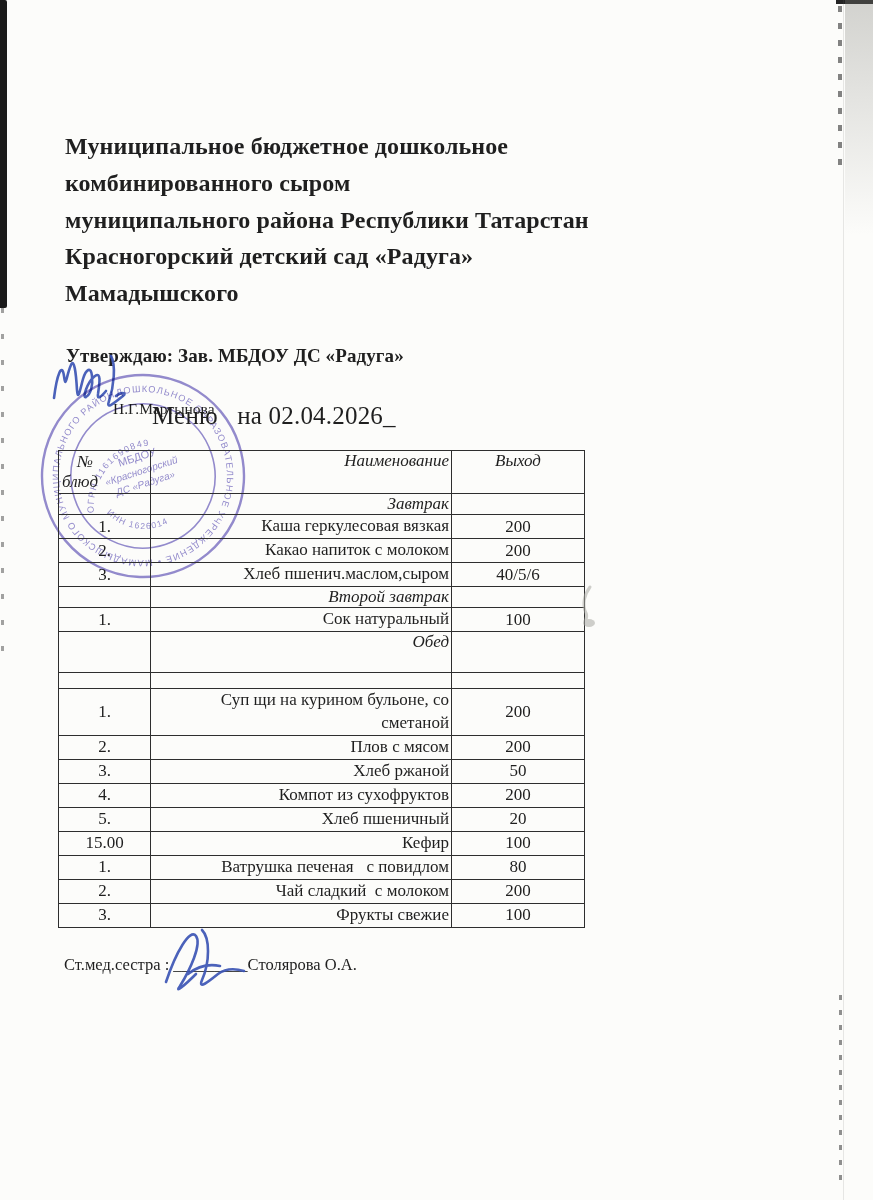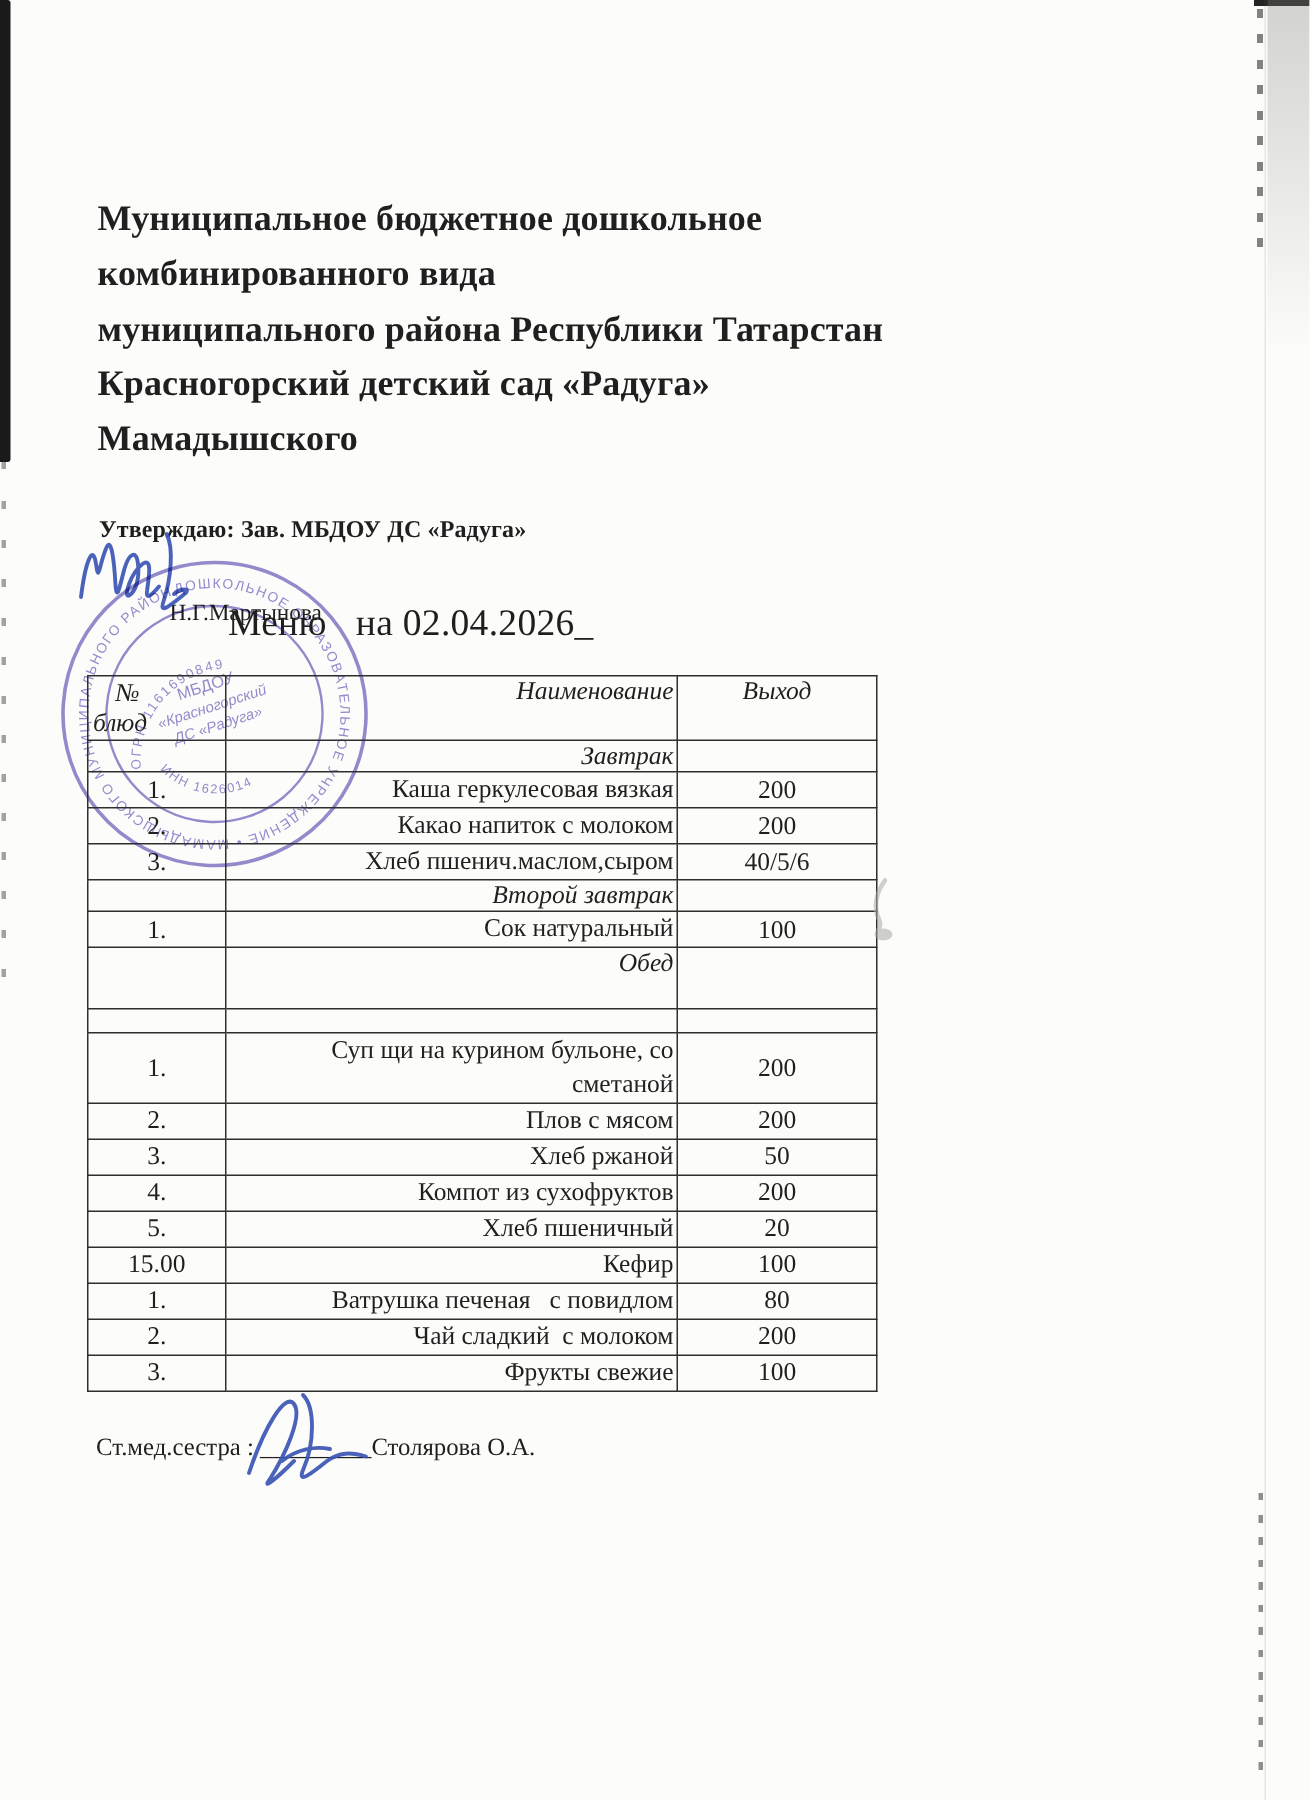--- a/index.html
+++ b/index.html
@@ -18,21 +18,21 @@
   .edge-right-band{position:absolute;left:845px;top:0;width:28px;height:235px;
     background:linear-gradient(180deg,rgba(125,125,118,.33),rgba(125,125,118,0));}
   .edge-right-line{position:absolute;left:843px;top:0;width:1px;height:1200px;background:rgba(110,110,105,.15);}
   .edge-right-speckles-top{position:absolute;left:838px;top:6px;width:4px;height:160px;
     background:repeating-linear-gradient(180deg,rgba(30,30,30,.55) 0 6px,rgba(30,30,30,0) 6px 17px);}
   .edge-right-speckles-bottom{position:absolute;left:839px;top:995px;width:3px;height:185px;
     background:repeating-linear-gradient(180deg,rgba(35,35,35,.5) 0 5px,rgba(35,35,35,0) 5px 15px);}
 
   .org-block{position:absolute;left:65px;top:128px;width:560px;
     font-size:24px;font-weight:bold;line-height:36.8px;letter-spacing:.1px;}
-  .approval{position:absolute;left:66px;top:345px;font-size:16px;font-weight:bold;letter-spacing:.1px;}
+  .approval{position:absolute;left:66px;top:345px;font-size:19px;font-weight:bold;letter-spacing:.1px;}
   .approver{position:absolute;left:113px;top:400px;font-size:15.5px;font-weight:normal;}
   .menu-title{position:absolute;left:152px;top:402px;font-size:25px;white-space:pre;letter-spacing:.2px;}
 
   .menu-table{position:absolute;left:58px;top:450px;border-collapse:collapse;table-layout:fixed;
     font-size:17px;}
   .menu-table,.menu-table td{border:1.6px solid #2e2e2e;}
   .menu-table td{padding:0 2px;text-align:center;vertical-align:middle;overflow:hidden;}
   .menu-table .c1{width:55px;}
   .menu-table .c2{width:264px;text-align:right;}
   .menu-table .c3{width:96px;}
@@ -63,21 +63,21 @@
   <div class="edge-left"></div>
   <div class="edge-left-tail"></div>
   <div class="edge-top-right"></div>
   <div class="edge-right-band"></div>
   <div class="edge-right-line"></div>
   <div class="edge-right-speckles-top"></div>
   <div class="edge-right-speckles-bottom"></div>
 
   <div class="org-block">
     <div>Муниципальное бюджетное дошкольное</div>
-    <div>комбинированного вида</div>
+    <div>комбинированного сыром</div>
     <div>муниципального района Республики Татарстан</div>
     <div>Красногорский детский сад «Радуга» Мамадышского</div>
   </div>
 
   <div class="approval">Утверждаю: Зав. МБДОУ ДС «Радуга»</div>
   <div class="approver">Н.Г.Мартынова</div>
 
   <svg class="sig-top" viewBox="0 0 96 62">
     <g fill="none" stroke="#3c55b5" stroke-width="2.6" stroke-linecap="round" opacity="0.92">
       <path d="M6,46 C9,22 14,10 16,24 C18,38 18,24 23,13 C26,6 28,20 29,38 C30,50 32,38 35,27 C38,17 43,14 44,24 C45,33 43,42 38,45 C34,47 39,30 47,24 C54,19 51,34 50,42 C49,48 53,45 58,39"></path>

